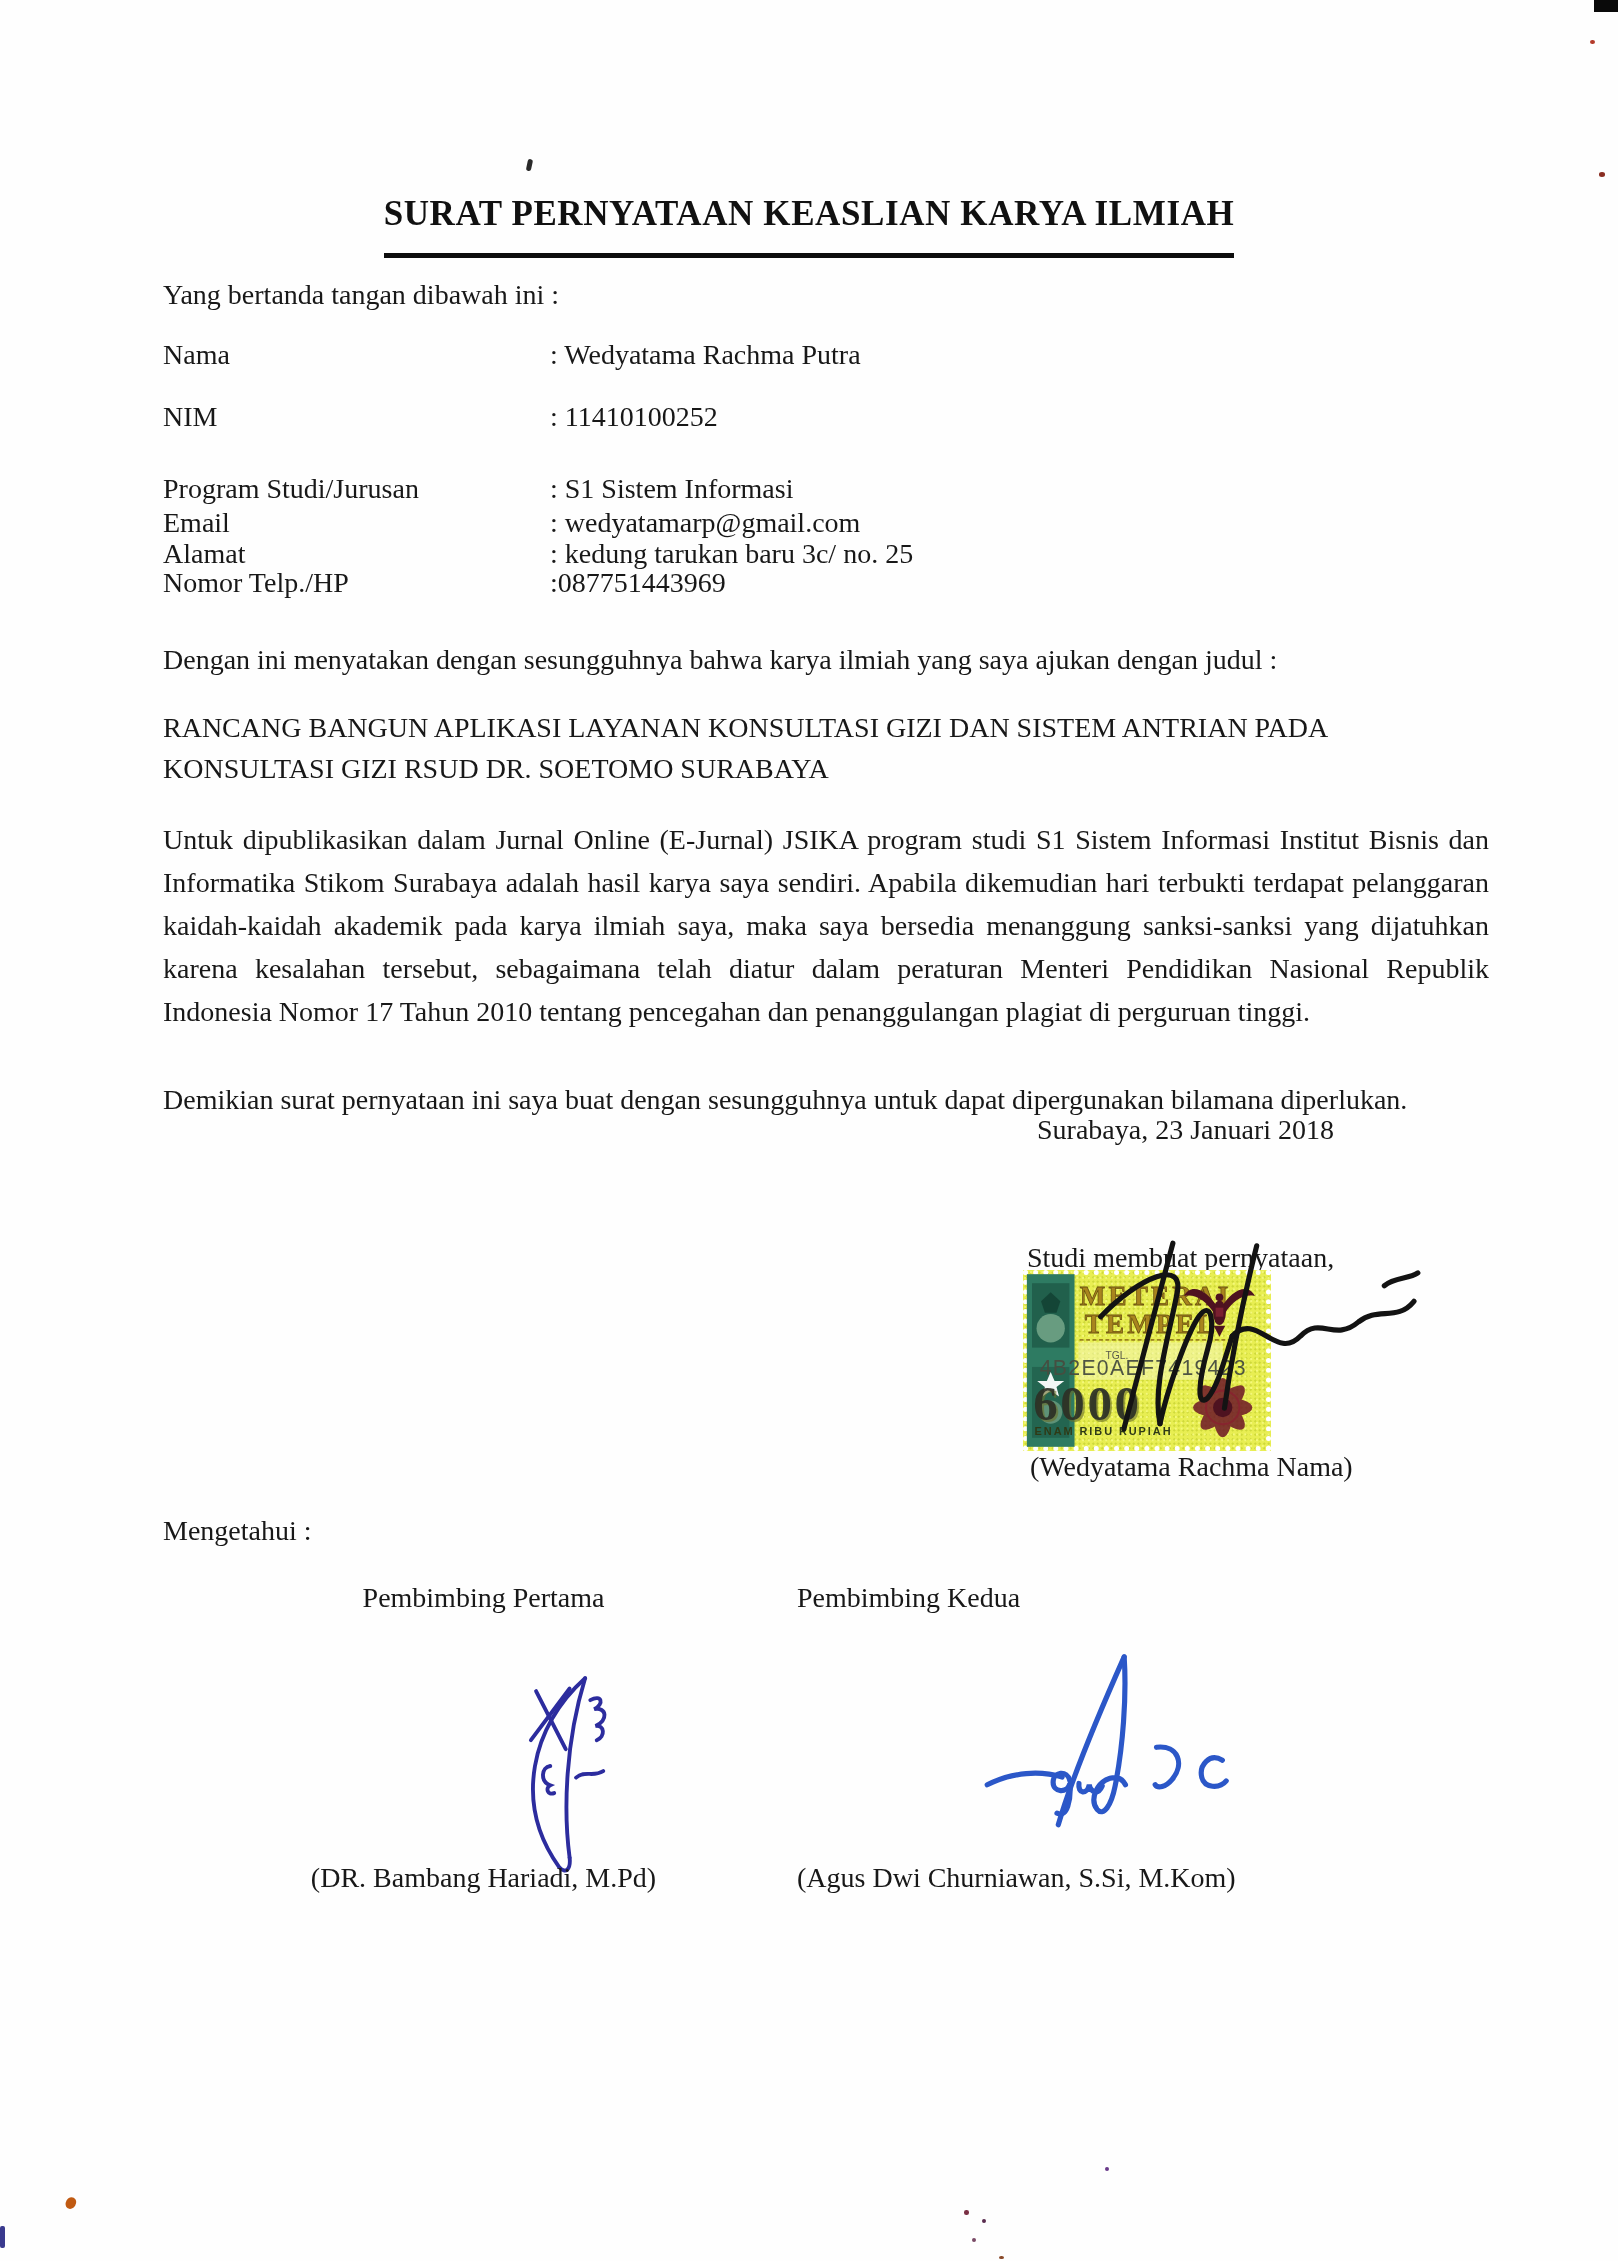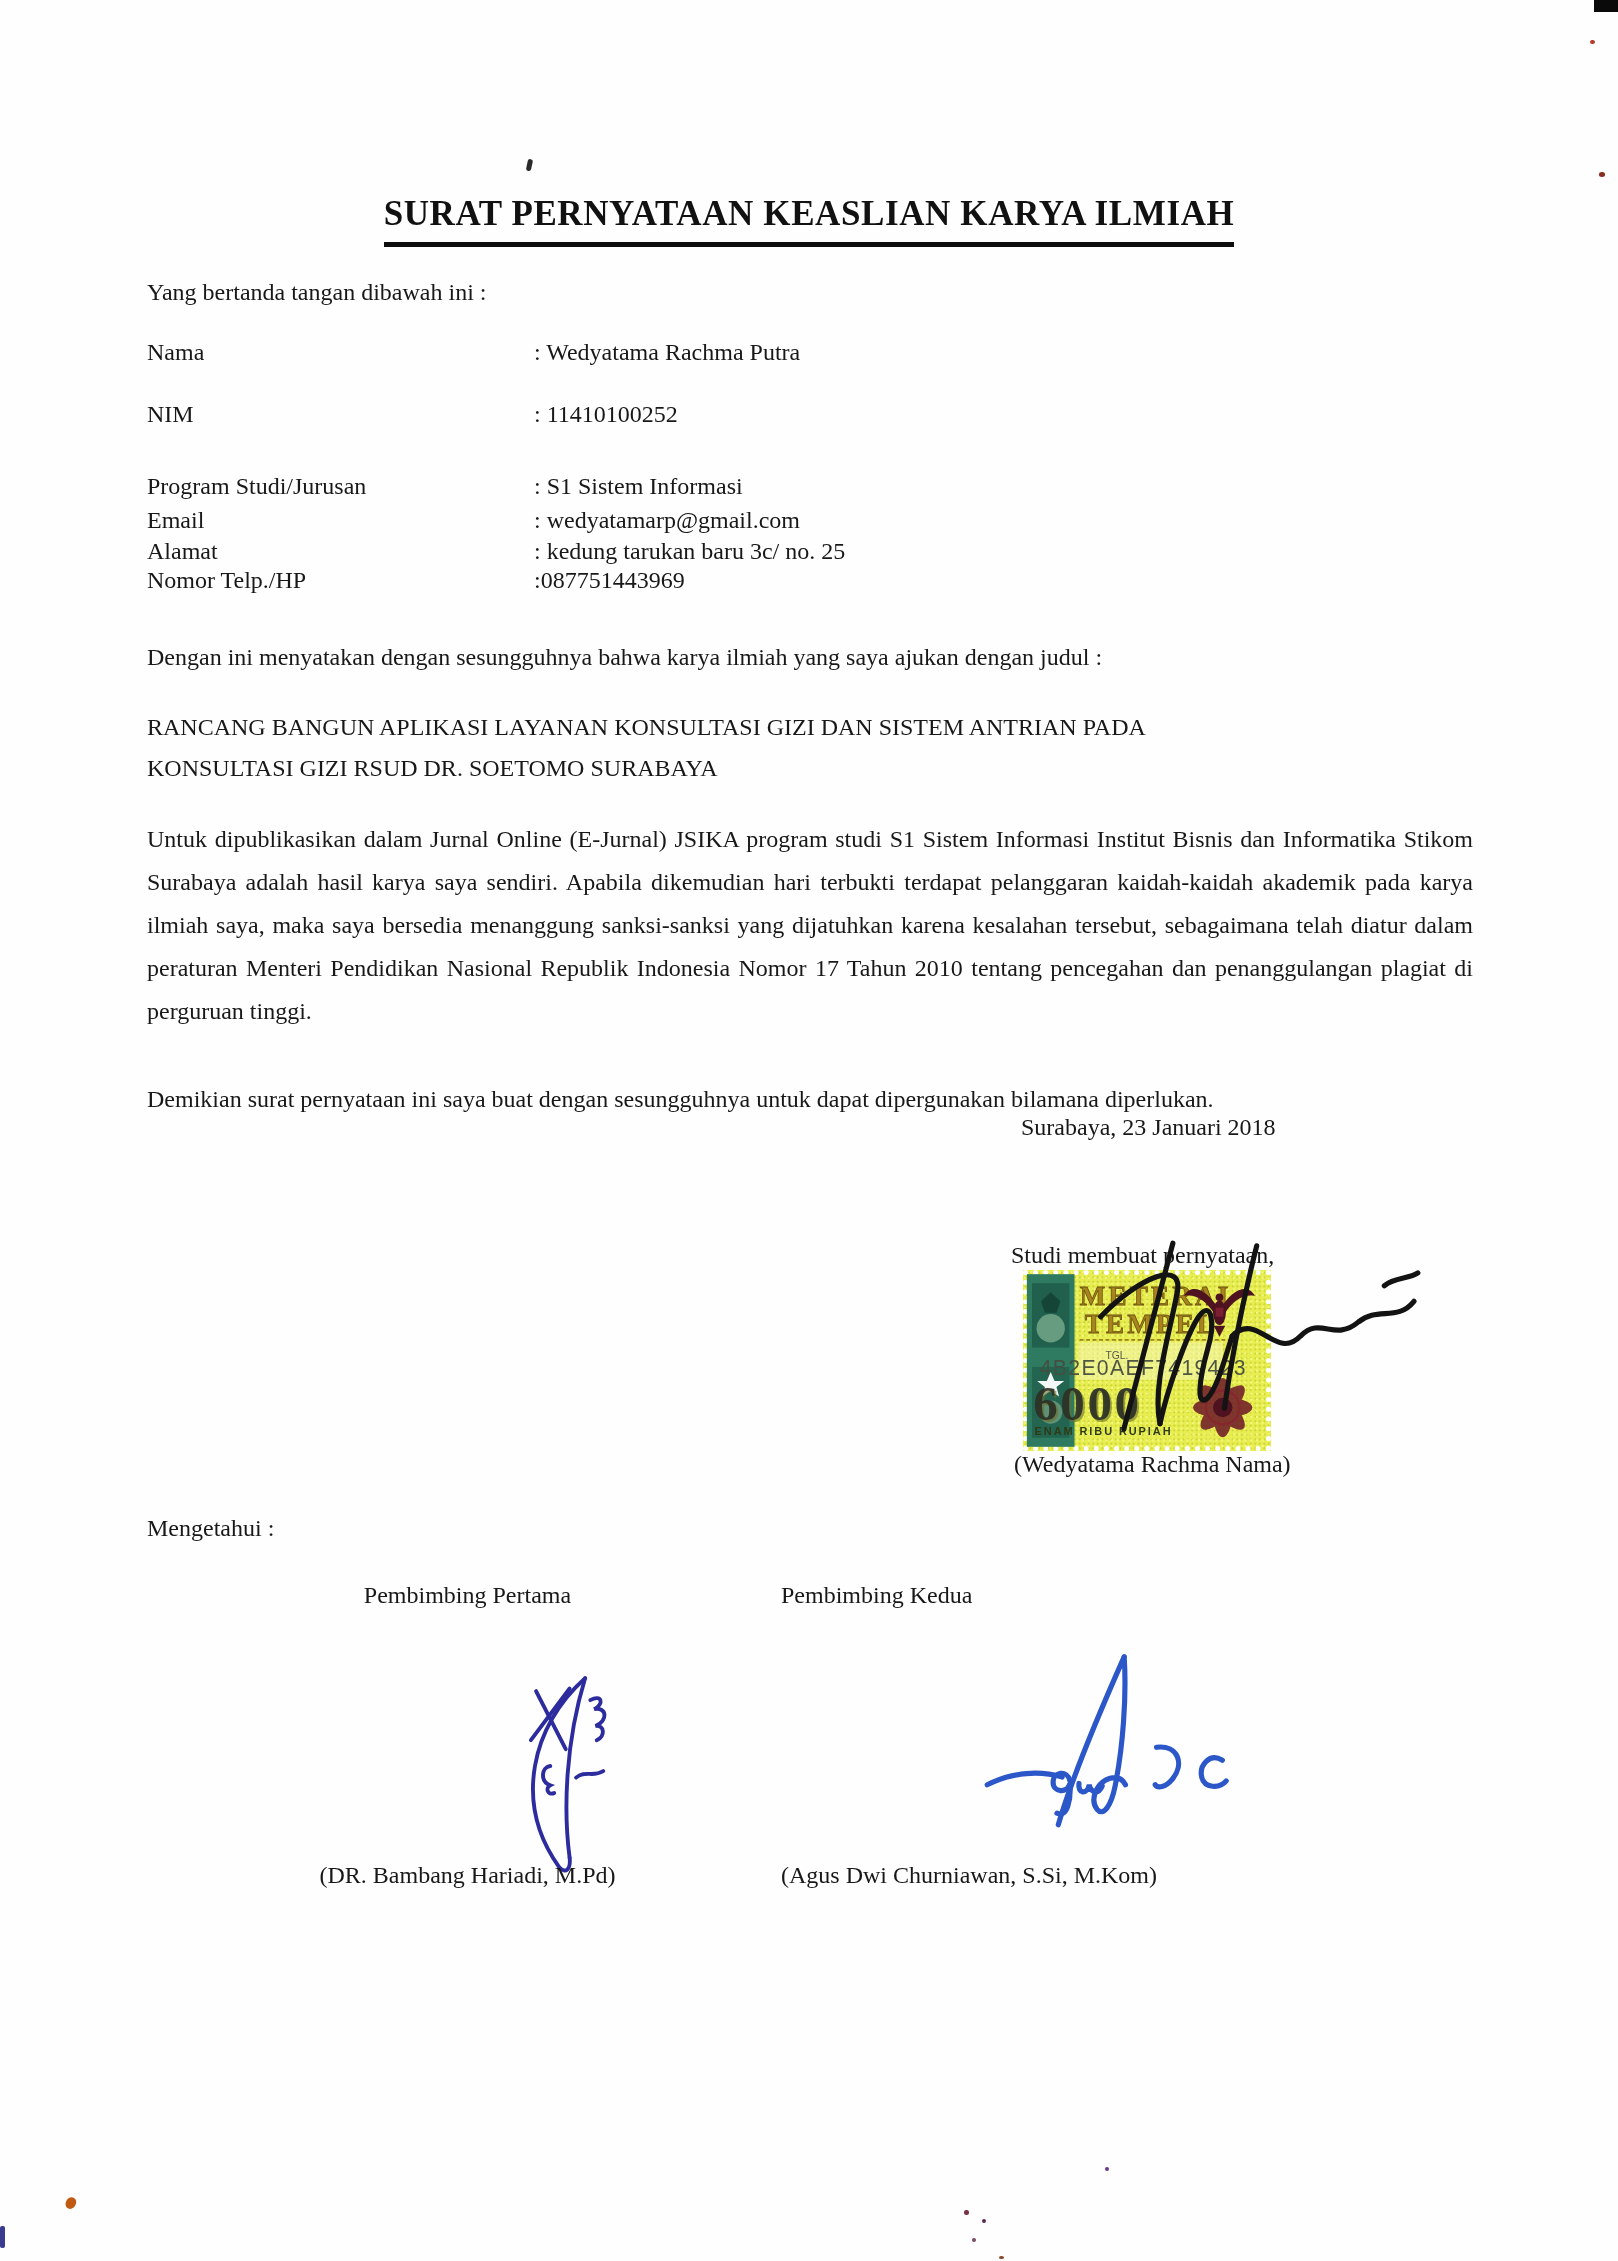--- a/index.html
+++ b/index.html
@@ -13,28 +13,28 @@
     overflow:hidden;
   }
   .abs { position:absolute; }
   .doc-title {
     top:194px; left:147px; width:1324px;
     text-align:center;
   }
   .doc-title span {
     display:inline-block;
     font-size:35px; font-weight:bold; letter-spacing:0.6px;
-    border-bottom:5.2px solid #0d0d0d; padding-bottom:8px;
+    border-bottom:5.2px solid #0d0d0d; padding-bottom:19px;
     color:#111;
   }
   .title-artifact {
     top:159px; left:527px; width:4.5px; height:11.6px;
     background:#2a2a2a; border-radius:2.6px; transform:rotate(12deg);
   }
-  .body-text { font-size:24px; color:#181818; }
+  .body-text { font-size:28px; color:#181818;margin-left:16px; }
   .salutation { top:279px; left:147px; }
   .field-row { left:147px; width:1329px; display:flex; }
   .field-label { width:387px; flex:0 0 387px; }
   .row-nama   { top:339px; }
   .row-nim    { top:401px; }
   .row-prodi  { top:473px; }
   .row-email  { top:507px; }
   .row-alamat { top:538px; }
   .row-telp   { top:567px; }
   .statement-intro { top:644px; left:147px; width:1329px; }

